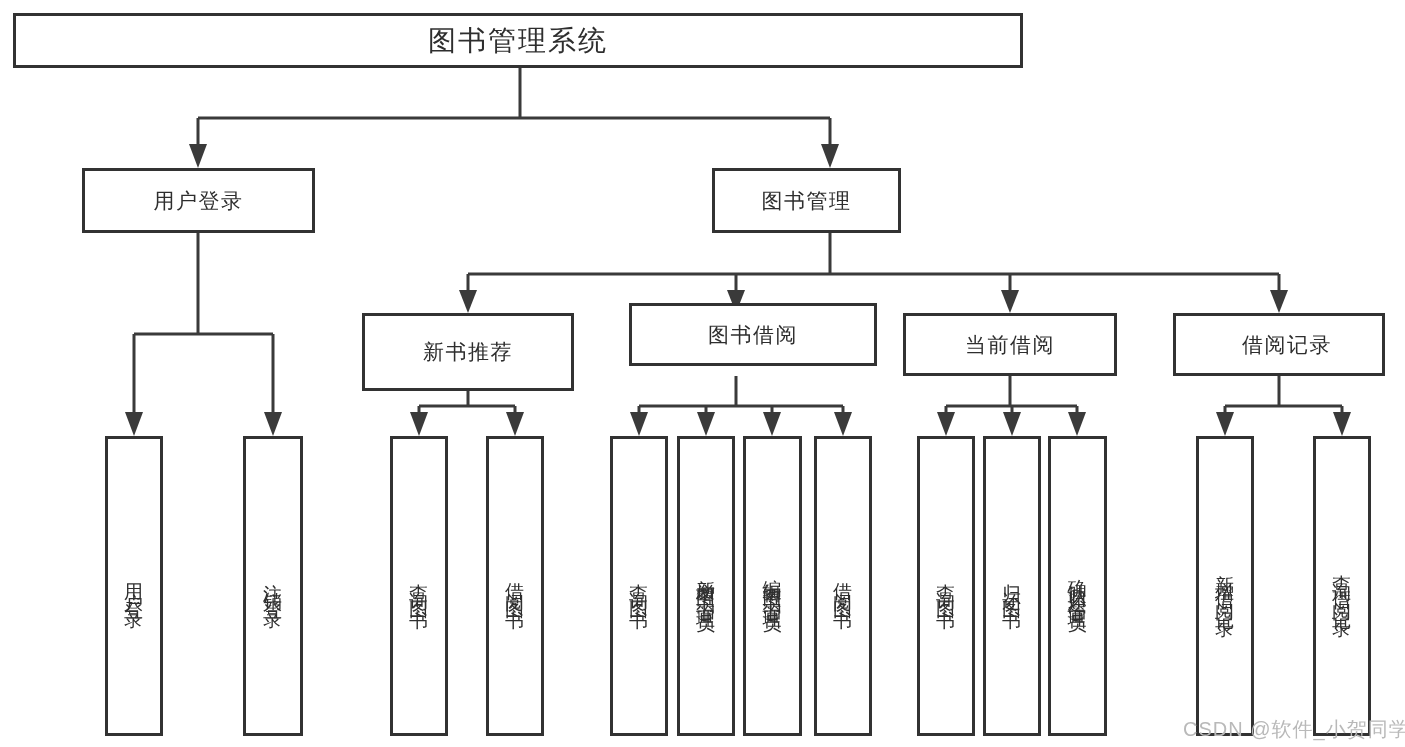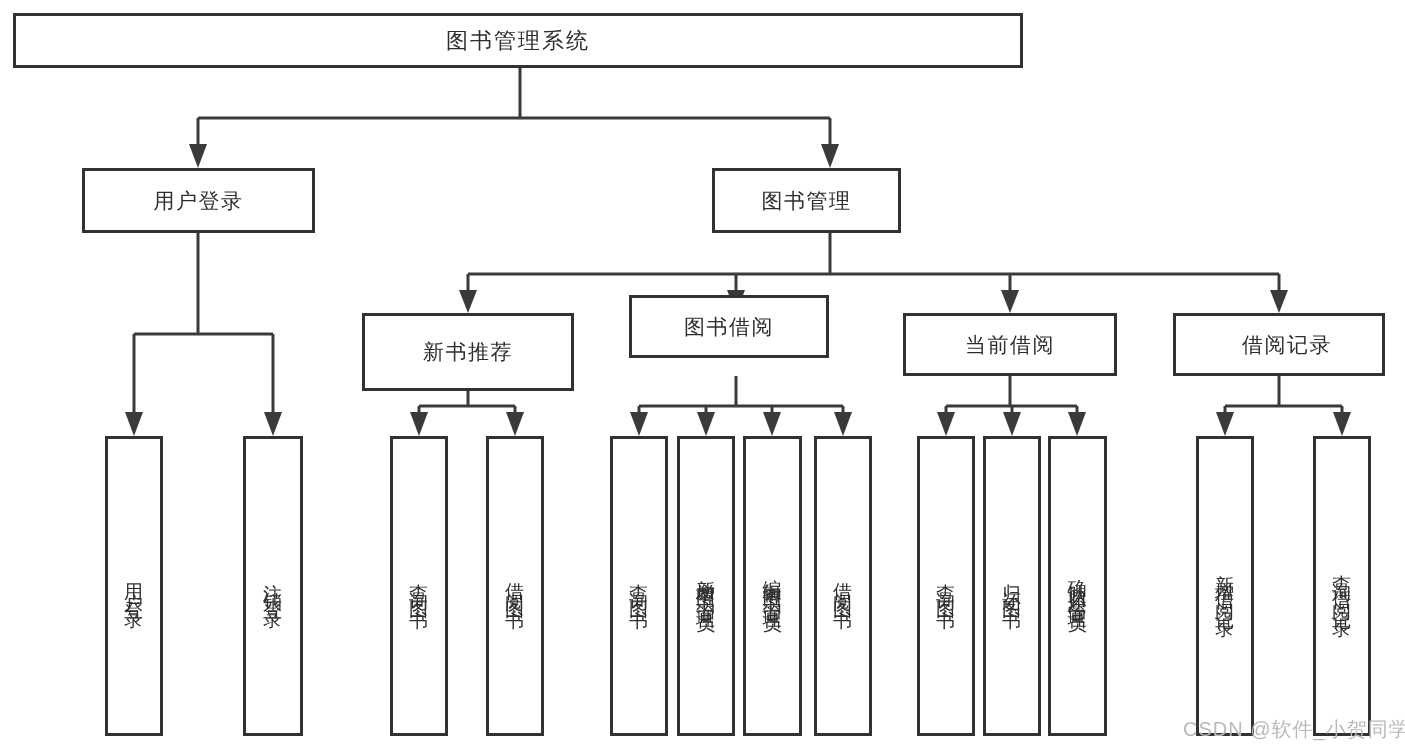--- a/index.html
+++ b/index.html
@@ -8,21 +8,21 @@
     font-family:"Liberation Sans",sans-serif;overflow:hidden;
   }
   svg.wires{position:absolute;left:0;top:0;z-index:1;}
   .node{
     position:absolute;box-sizing:border-box;z-index:2;
     border:3px solid #323232;background:#ffffff;
     display:flex;align-items:center;justify-content:center;
     color:#2e2e2e;
   }
   .h-node{font-size:21px;letter-spacing:1.5px;}
-  .root-node{font-size:22px;letter-spacing:2px;}
+  .root-node{font-size:28px;letter-spacing:2px;}
   .v-node .vtext{
     writing-mode:vertical-rl;text-orientation:mixed;
     font-size:19px;line-height:1;letter-spacing:9px;
     white-space:nowrap;
   }
   .watermark{
     position:absolute;z-index:6;white-space:nowrap;
     font-size:20px;color:#b9b9b9;letter-spacing:1px;
   }
 </style>
@@ -81,21 +81,21 @@
   <div class="node h-node" style="left:82px;top:168px;width:233px;height:65px;">
     <span>用户登录</span>
   </div>
   <div class="node h-node" style="left:712px;top:168px;width:189px;height:65px;">
     <span>图书管理</span>
   </div>
 
   <div class="node h-node" style="left:362px;top:313px;width:212px;height:78px;">
     <span>新书推荐</span>
   </div>
-  <div class="node h-node" style="left:629px;top:295px;width:200px;height:63px;">
+  <div class="node h-node" style="left:629px;top:303px;width:248px;height:63px;">
     <span>图书借阅</span>
   </div>
   <div class="node h-node" style="left:903px;top:313px;width:214px;height:63px;align-items:center;">
     <span>当前借阅</span>
   </div>
   <div class="node h-node" style="left:1173px;top:313px;width:212px;height:63px;padding-left:16px;">
     <span>借阅记录</span>
   </div>
 
   <div class="node v-node" style="left:105px;top:436px;width:58px;height:300px;">

